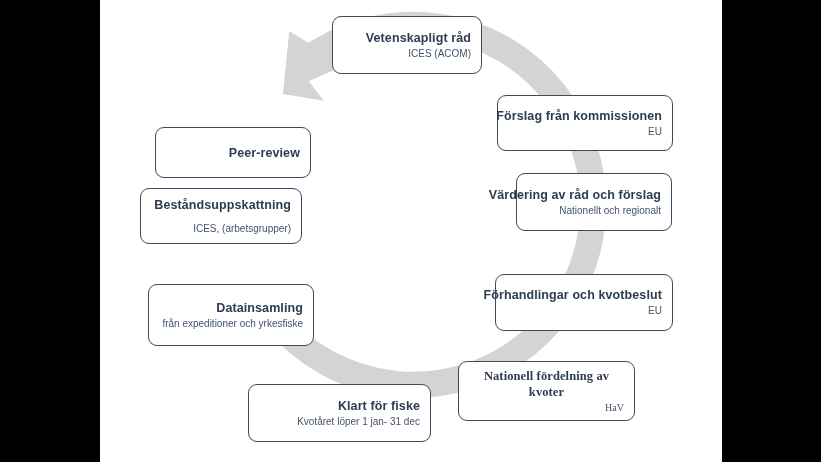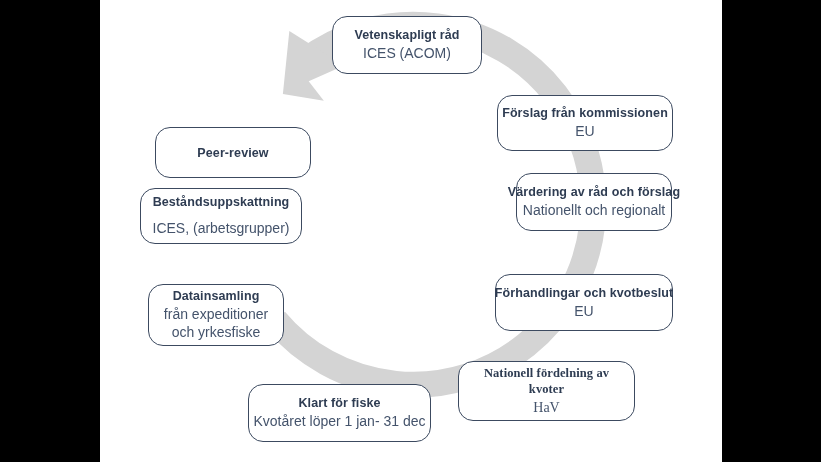--- a/index.html
+++ b/index.html
@@ -35,54 +35,54 @@
     top: 0;
     width: 622px;
     height: 462px;
     pointer-events: none;
   }
   .node {
     position: absolute;
     box-sizing: border-box;
     background: #ffffff;
     border: 1.6px solid #3c4a60;
-    border-radius: 15px;
+    border-radius: 9px;
     display: flex;
     flex-direction: column;
-    align-items: center;
+    align-items: flex-end;
     justify-content: center;
     text-align: center;
     padding: 4px 10px;
     line-height: 1.28;
   }
   .node .title {
     font-size: 12.5px;
     font-weight: bold;
     color: #2e3c52;
     letter-spacing: 0.1px;
     white-space: nowrap;
   }
   .node .title.wrap { white-space: normal; }
   .node .sub {
-    font-size: 14px;
+    font-size: 10px;
     font-weight: normal;
     color: #44536b;
     margin-top: 2px;
     white-space: nowrap;
   }
   .node .sub.wrap { white-space: normal; }
 
   
   #node-vetenskapligt-rad { left: 232px; top: 16px;  width: 150px; height: 58px; }
   #node-forslag           { left: 397px; top: 95px;  width: 176px; height: 56px; }
   #node-vardering         { left: 416px; top: 173px; width: 156px; height: 58px; }
   #node-forhandlingar     { left: 395px; top: 274px; width: 178px; height: 57px; }
   #node-nationell         { left: 358px; top: 361px; width: 177px; height: 60px; font-family: Liberation Serif, serif; }
   #node-klart             { left: 148px; top: 384px; width: 183px; height: 58px; }
-  #node-datainsamling     { left: 48px;  top: 284px; width: 136px; height: 62px; }
+  #node-datainsamling     { left: 48px;  top: 284px; width: 166px; height: 62px; }
   #node-bestands          { left: 40px;  top: 188px; width: 162px; height: 56px; gap: 8px; }
   #node-peer              { left: 55px;  top: 99px;  width: 156px; height: 51px; margin-top: 28px; }
 </style>
 </head>
 <body>
 
 <div id="stage">
 
   <div id="canvas">
 

